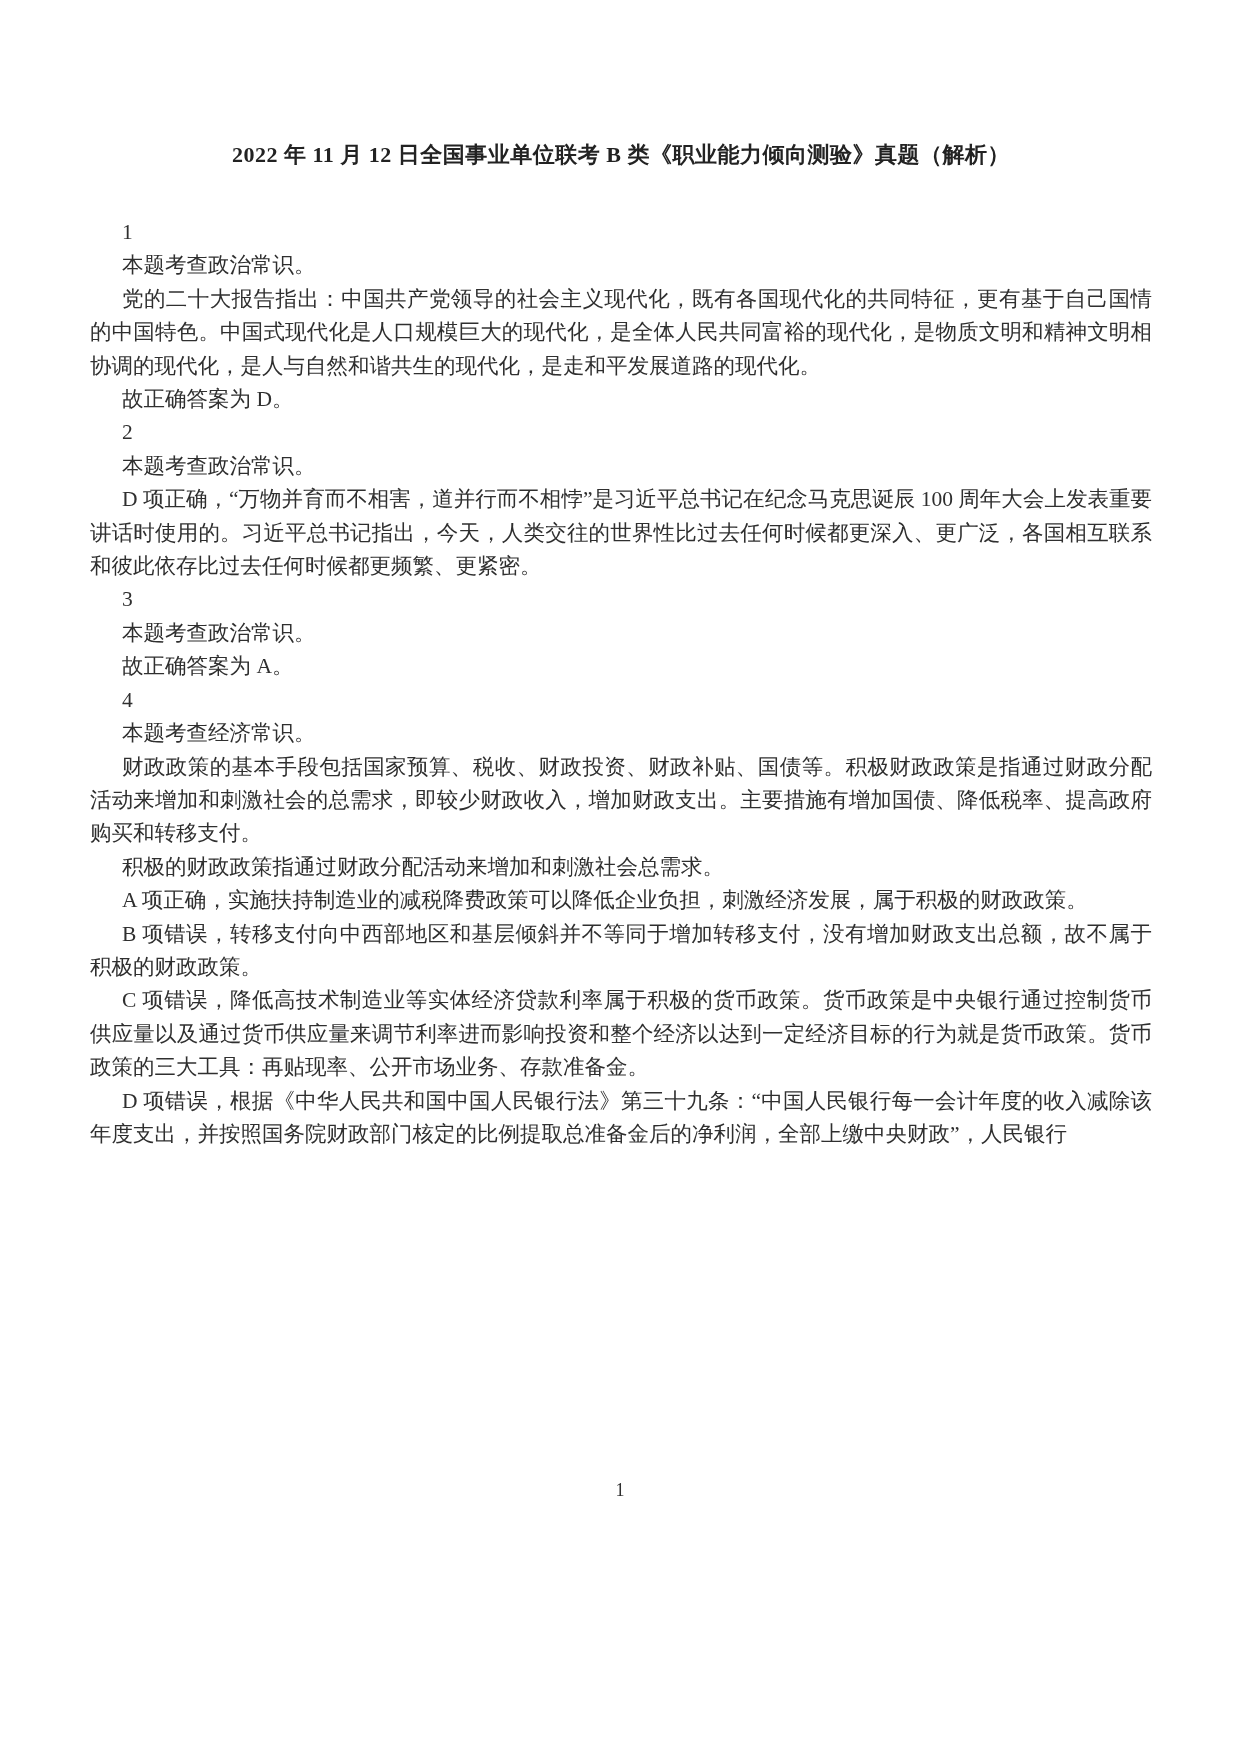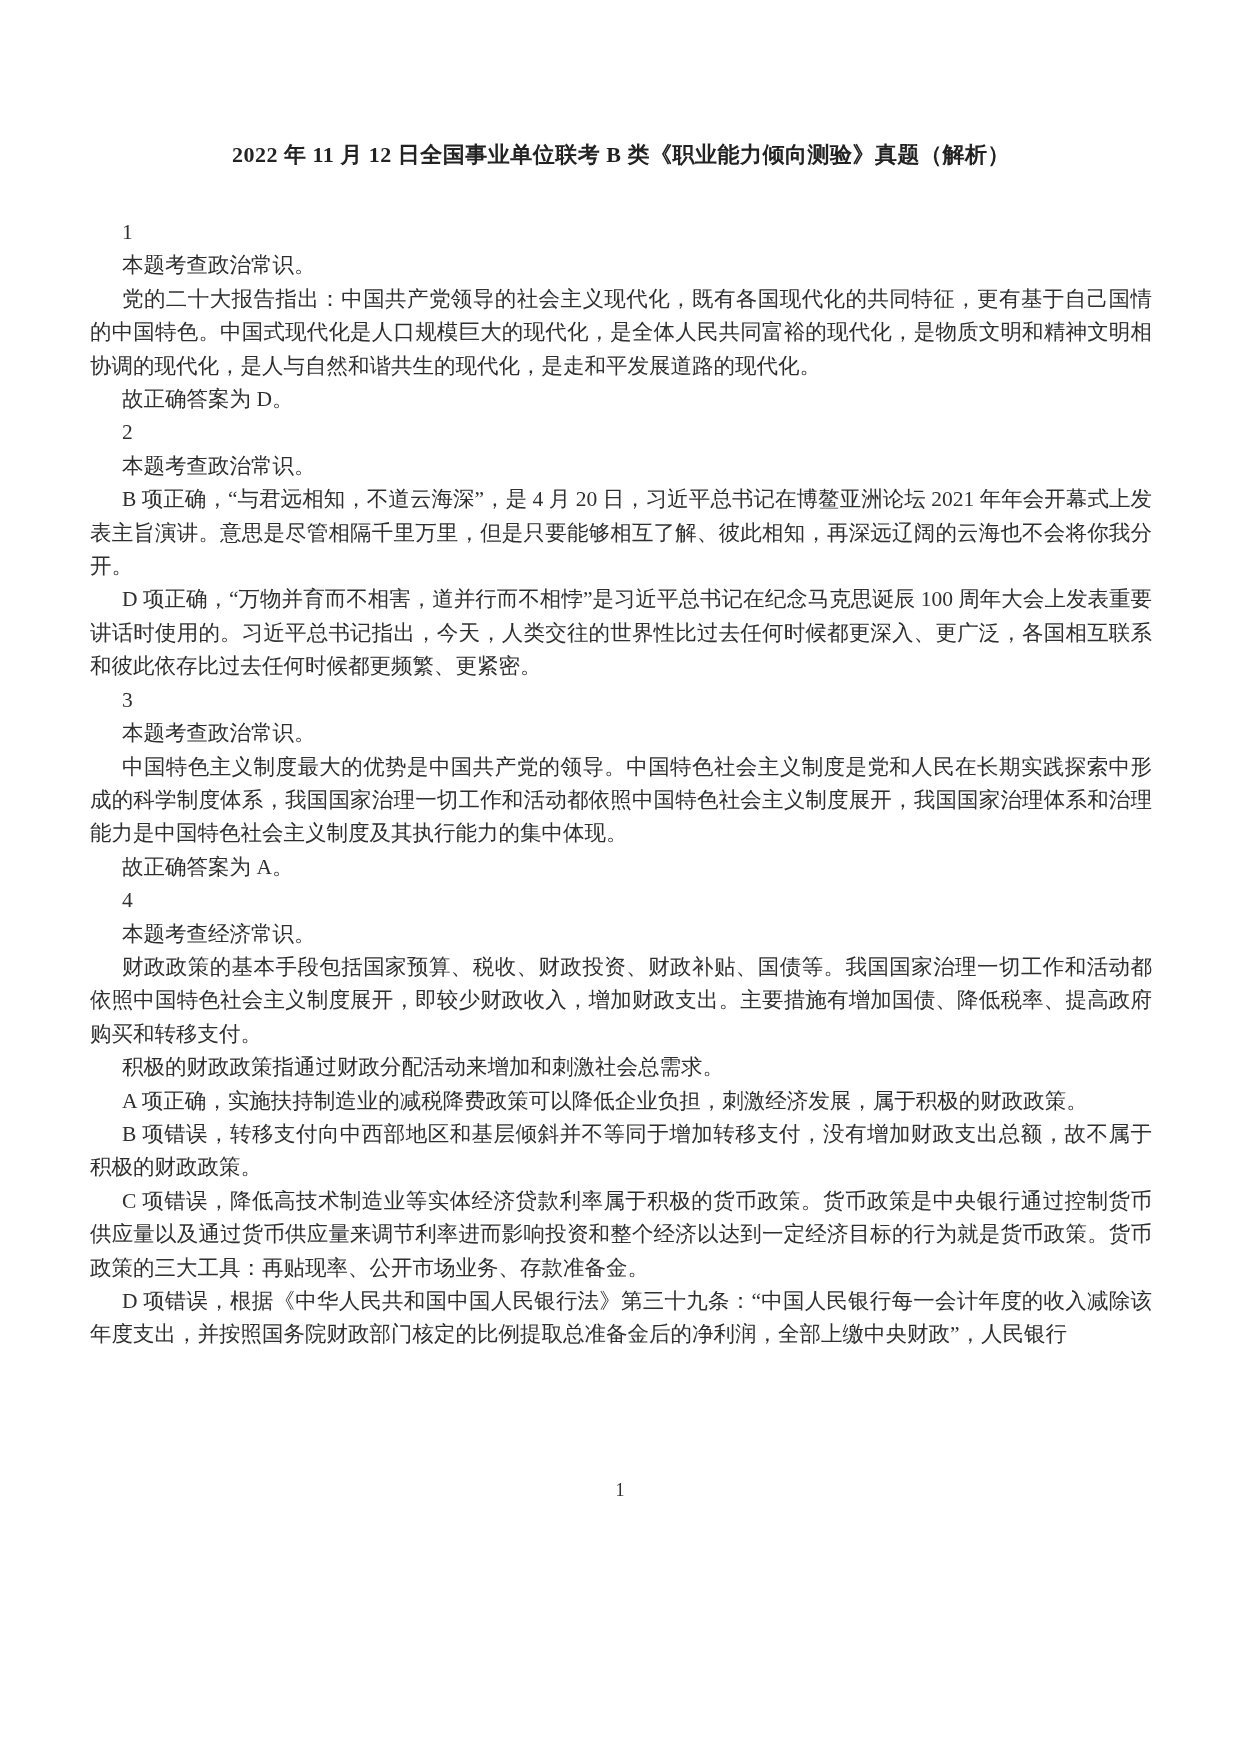--- a/index.html
+++ b/index.html
@@ -57,29 +57,27 @@
 <div class="page">
   <div class="content">
     <h1 class="doc-title">2022 年 11 月 12 日全国事业单位联考 B 类《职业能力倾向测验》真题（解析）</h1>
     <div>
         <p class="para section-number">1</p>
         <p class="para">本题考查政治常识。</p>
         <p class="para">党的二十大报告指出：中国共产党领导的社会主义现代化，既有各国现代化的共同特征，更有基于自己国情的中国特色。中国式现代化是人口规模巨大的现代化，是全体人民共同富裕的现代化，是物质文明和精神文明相协调的现代化，是人与自然和谐共生的现代化，是走和平发展道路的现代化。</p>
         <p class="para">故正确答案为 D。</p>
         <p class="para section-number">2</p>
         <p class="para">本题考查政治常识。</p>
-        <p class="para">B 项正确，“与君远相知，不道云海深”，是 4 月 20 日，习近平总书记在博鳌亚洲论坛 2021 年年会开幕式上发表主旨演讲。意思是尽管相隔千里万里，但是只要能够相互了解、彼此相知，再深远辽阔的云海也不会将你我分开。</p>
         <p class="para">D 项正确，“万物并育而不相害，道并行而不相悖”是习近平总书记在纪念马克思诞辰 100 周年大会上发表重要讲话时使用的。习近平总书记指出，今天，人类交往的世界性比过去任何时候都更深入、更广泛，各国相互联系和彼此依存比过去任何时候都更频繁、更紧密。</p>
         <p class="para section-number">3</p>
         <p class="para">本题考查政治常识。</p>
-        <p class="para">中国特色主义制度最大的优势是中国共产党的领导。中国特色社会主义制度是党和人民在长期实践探索中形成的科学制度体系，我国国家治理一切工作和活动都依照中国特色社会主义制度展开，我国国家治理体系和治理能力是中国特色社会主义制度及其执行能力的集中体现。</p>
         <p class="para">故正确答案为 A。</p>
         <p class="para section-number">4</p>
         <p class="para">本题考查经济常识。</p>
-        <p class="para">财政政策的基本手段包括国家预算、税收、财政投资、财政补贴、国债等。我国国家治理一切工作和活动都依照中国特色社会主义制度展开，即较少财政收入，增加财政支出。主要措施有增加国债、降低税率、提高政府购买和转移支付。</p>
+        <p class="para">财政政策的基本手段包括国家预算、税收、财政投资、财政补贴、国债等。积极财政政策是指通过财政分配活动来增加和刺激社会的总需求，即较少财政收入，增加财政支出。主要措施有增加国债、降低税率、提高政府购买和转移支付。</p>
         <p class="para">积极的财政政策指通过财政分配活动来增加和刺激社会总需求。</p>
         <p class="para">A 项正确，实施扶持制造业的减税降费政策可以降低企业负担，刺激经济发展，属于积极的财政政策。</p>
         <p class="para">B 项错误，转移支付向中西部地区和基层倾斜并不等同于增加转移支付，没有增加财政支出总额，故不属于积极的财政政策。</p>
         <p class="para">C 项错误，降低高技术制造业等实体经济贷款利率属于积极的货币政策。货币政策是中央银行通过控制货币供应量以及通过货币供应量来调节利率进而影响投资和整个经济以达到一定经济目标的行为就是货币政策。货币政策的三大工具：再贴现率、公开市场业务、存款准备金。</p>
         <p class="para">D 项错误，根据《中华人民共和国中国人民银行法》第三十九条：“中国人民银行每一会计年度的收入减除该年度支出，并按照国务院财政部门核定的比例提取总准备金后的净利润，全部上缴中央财政”，人民银行</p>
       </div>
   </div>
   <div class="page-footer">1</div>
 </div>
 

